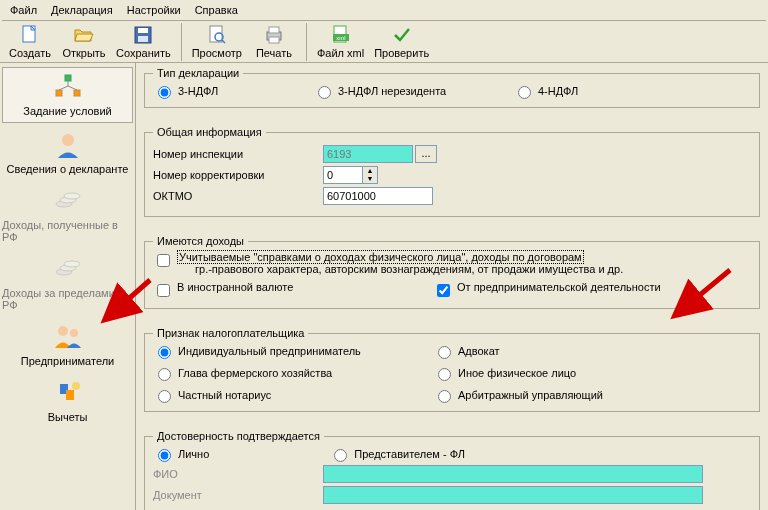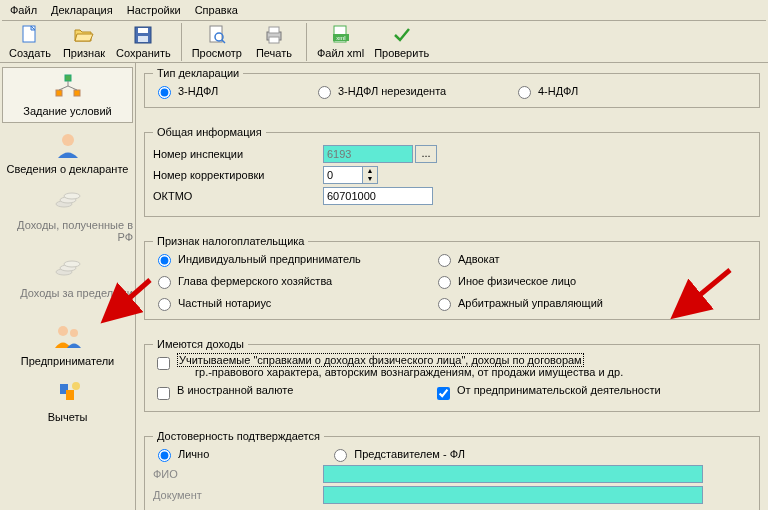--- a/index.html
+++ b/index.html
@@ -12,21 +12,21 @@
   .menubar-sep { height:1px; background:#aca899; margin:0 2px; }
 
   .toolbar { display:flex; align-items:flex-start; height:42px; padding:2px 4px; gap:2px; border-bottom:1px solid #aca899; }
   .tbsep { width:1px; height:38px; background:#aca899; margin:0 4px; }
   .tbtn { display:flex; flex-direction:column; align-items:center; justify-content:flex-start; min-width:52px; height:40px; padding:2px 4px; cursor:default; }
   .tbtn .icon { width:20px; height:20px; display:flex; align-items:center; justify-content:center; }
   .tbtn .lbl { margin-top:2px; }
 
   .main { display:flex; height:calc(100% - 62px); }
   .sidebar { width:136px; background:#ece9d8; border-right:1px solid #aca899; display:flex; flex-direction:column; padding-top:2px; }
-  .sitem { display:flex; flex-direction:column; align-items:center; justify-content:center; text-align:right; padding:4px 2px 6px; min-height:54px; cursor:default; }
+  .sitem { display:flex; flex-direction:column; align-items:center; justify-content:center; text-align:left; padding:4px 2px 6px; min-height:54px; cursor:default; }
   .sitem .sicon { width:32px; height:32px; margin-bottom:2px; display:flex; align-items:center; justify-content:center; }
   .sitem.sel { background:#f5f3e9; border:1px solid #aca899; margin:2px; padding:3px 1px 5px; }
   .sitem.dim { color:#7a7a7a; }
   .sitem.dim .sicon { opacity:0.5; }
 
   .content { flex:1; padding:4px 8px 4px 8px; overflow:auto; }
   fieldset { border:1px solid #aca899; margin:0 0 18px 0; padding:4px 8px 8px 8px; }
   legend { padding:0 4px; }
   .row { display:flex; align-items:center; margin:3px 0; }
   .row .lbl { width:170px; }
@@ -73,21 +73,21 @@
       </span>
       <span class="lbl">Создать</span>
     </div>
     <div class="tbtn">
       <span class="icon">
         <svg width="20" height="18" viewBox="0 0 20 18">
             <path d="M1 4 L6 4 L8 6 L17 6 L17 15 L1 15 Z" fill="#f5d46a" stroke="#b88a1f"></path>
             <path d="M3 8 L19 8 L16 15 L1 15 Z" fill="#ffe9a3" stroke="#b88a1f"></path>
           </svg>
       </span>
-      <span class="lbl">Признак</span>
+      <span class="lbl">Открыть</span>
     </div>
     <div class="tbtn">
       <span class="icon">
         <svg width="18" height="18" viewBox="0 0 18 18">
             <rect x="1" y="1" width="16" height="16" fill="#4a6fb3" stroke="#2b4a80"></rect>
             <rect x="4" y="2" width="10" height="5" fill="#fff"></rect>
             <rect x="4" y="10" width="10" height="6" fill="#dbe5f4"></rect>
           </svg>
       </span>
       <span class="lbl">Сохранить</span>
@@ -239,66 +239,66 @@
             </div>
           </div>
         </div>
         <div class="row">
           <span class="lbl">ОКТМО</span>
           <input type="text" style="width: 110px;" value="60701000">
         </div>
       </fieldset>
 
       <fieldset>
-        <legend>Признак налогоплательщика</legend>
-        <div class="radio-col2">
-          <label class="radio-opt">
-              <input type="radio" name="tp" checked="" style="">
-              <span>Индивидуальный предприниматель</span>
-            </label>
-          <label class="radio-opt">
-              <input type="radio" name="tp" style="">
-              <span>Адвокат</span>
-            </label>
-          <label class="radio-opt">
-              <input type="radio" name="tp" style="">
-              <span>Глава фермерского хозяйства</span>
-            </label>
-          <label class="radio-opt">
-              <input type="radio" name="tp" style="">
-              <span>Иное физическое лицо</span>
-            </label>
-          <label class="radio-opt">
-              <input type="radio" name="tp" style="">
-              <span>Частный нотариус</span>
-            </label>
-          <label class="radio-opt">
-              <input type="radio" name="tp" style="">
-              <span>Арбитражный управляющий</span>
-            </label>
-        </div>
-      </fieldset>
-
-      <fieldset>
         <legend>Имеются доходы</legend>
         <div class="chk-opt">
           <input type="checkbox" style="">
           <div>
             <span class="sub-outline">Учитываемые "справками о доходах физического лица", доходы по договорам</span><br>
             <span class="sub">гр.-правового характера, авторским вознаграждениям, от продажи имущества и др.</span>
           </div>
         </div>
         <div class="income-cols">
           <label class="chk-opt">
               <input type="checkbox" style="">
               <span>В иностранной валюте</span>
             </label>
           <label class="chk-opt">
               <input type="checkbox" checked="" style="">
               <span>От предпринимательской деятельности</span>
+            </label>
+        </div>
+      </fieldset>
+
+      <fieldset>
+        <legend>Признак налогоплательщика</legend>
+        <div class="radio-col2">
+          <label class="radio-opt">
+              <input type="radio" name="tp" checked="" style="">
+              <span>Индивидуальный предприниматель</span>
+            </label>
+          <label class="radio-opt">
+              <input type="radio" name="tp" style="">
+              <span>Адвокат</span>
+            </label>
+          <label class="radio-opt">
+              <input type="radio" name="tp" style="">
+              <span>Глава фермерского хозяйства</span>
+            </label>
+          <label class="radio-opt">
+              <input type="radio" name="tp" style="">
+              <span>Иное физическое лицо</span>
+            </label>
+          <label class="radio-opt">
+              <input type="radio" name="tp" style="">
+              <span>Частный нотариус</span>
+            </label>
+          <label class="radio-opt">
+              <input type="radio" name="tp" style="">
+              <span>Арбитражный управляющий</span>
             </label>
         </div>
       </fieldset>
 
       <fieldset>
         <legend>Достоверность подтверждается</legend>
         <div class="radio-row" style="gap:120px">
           <label class="radio-opt">
               <input type="radio" name="cf" checked="" style="">
               <span>Лично</span>

